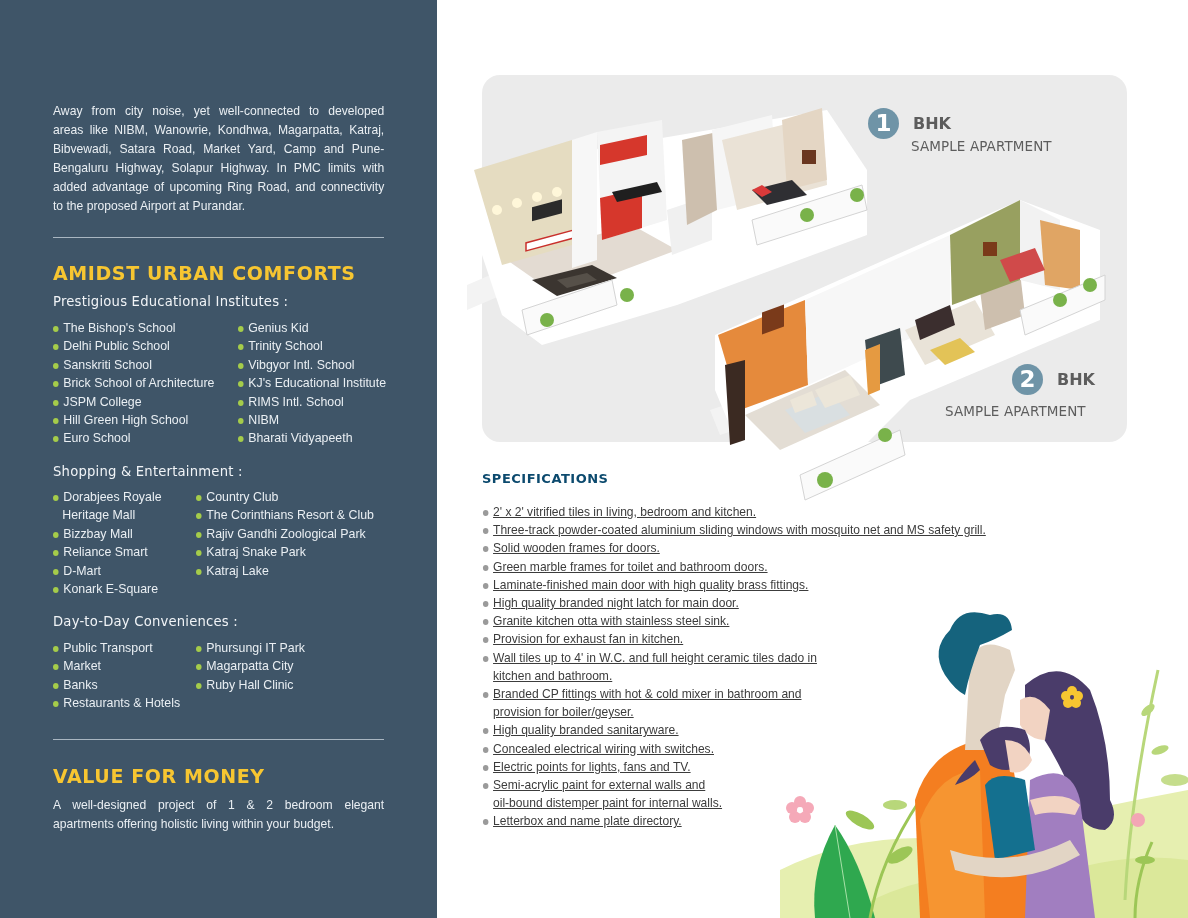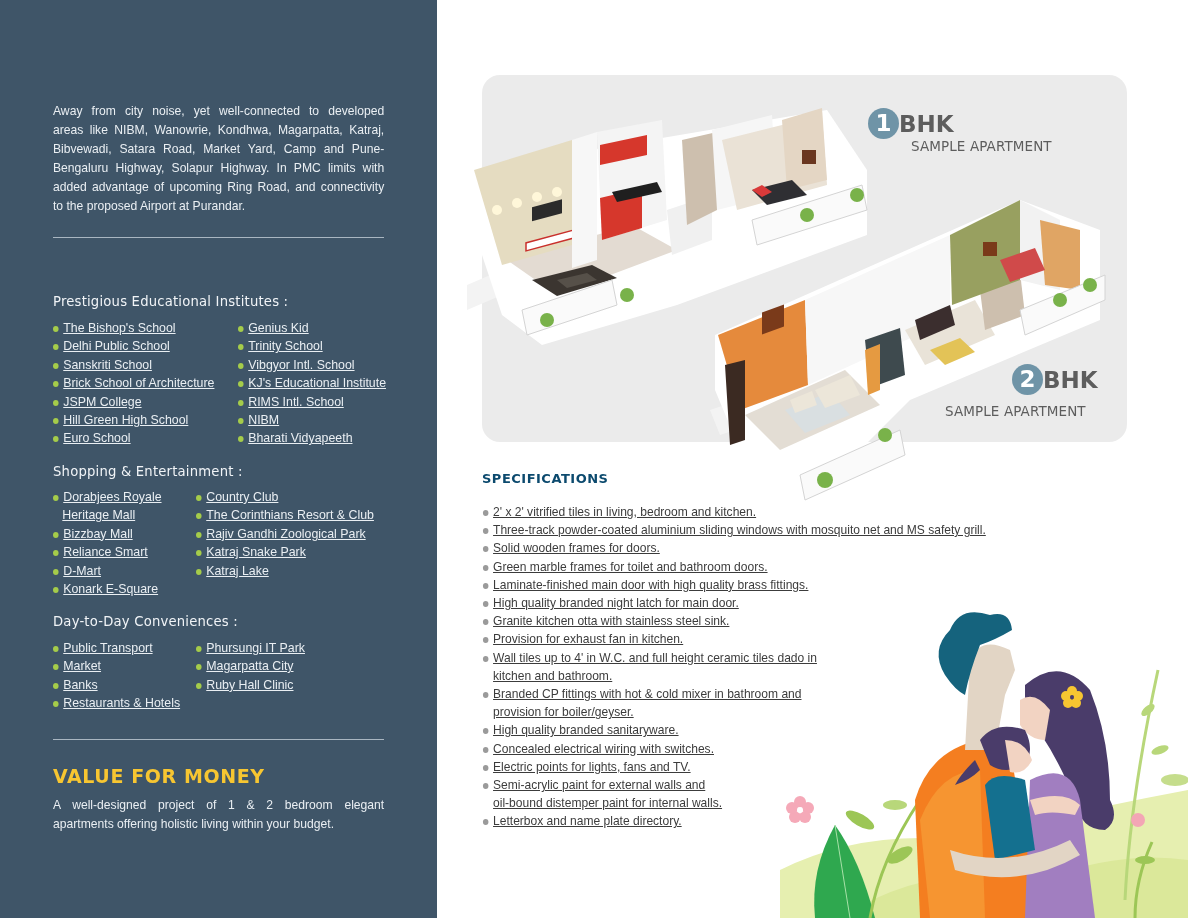--- a/index.html
+++ b/index.html
@@ -23,21 +23,21 @@
   }
   .divider {
     position: absolute; left: 53px; width: 331px; height: 1px; background: #a9b6c1;
   }
   .subhead {
     position: absolute; left: 53px;
     font-family: "DejaVu Sans", sans-serif; font-size: 13.2px; color: #f1f4f7; letter-spacing: 0.2px;
   }
   .list {
     position: absolute; list-style: none;
-    font-family: "Liberation Sans", sans-serif; font-size: 13.3px; line-height: 18.4px; color: #eaeff3; text-decoration: underline;
+    font-family: "Liberation Sans", sans-serif; font-size: 13.3px; line-height: 18.4px; color: #eaeff3;
   }
   .list li { position: relative; padding-left: 11px; white-space: nowrap; transform: scaleX(0.93); transform-origin: left center; }
   .list li::before {
     content: ""; position: absolute; left: 0; top: 7px; width: 6px; height: 6px; border-radius: 50%;
     background: #a5cc4a;
   }
   .list li.cont::before { display: none; }
   .list li.cont { padding-left: 10px; }
 
   
@@ -45,21 +45,21 @@
     position: absolute; left: 482px; top: 75px; width: 645px; height: 367px;
     background: #ebebeb; border-radius: 18px;
   }
   .bhk-badge { position: absolute; display: flex; align-items: center; }
   .bhk-num {
     width: 31px; height: 31px; border-radius: 50%; background: #6f94a7; color: #fff;
     font-family: "DejaVu Sans", sans-serif; font-weight: bold; font-size: 23px;
     display: flex; align-items: center; justify-content: center; line-height: 1;
   }
   .bhk-label {
-    font-family: "DejaVu Sans", sans-serif; font-weight: bold; font-size: 23px; color: #5d5d5d; margin-left: 0;
+    font-family: "DejaVu Sans", sans-serif; font-weight: bold; font-size: 16px; color: #5d5d5d; margin-left: 14px;
   }
   .sample-label {
     position: absolute; font-family: "DejaVu Sans", sans-serif; font-size: 13.5px; color: #5d5d5d; letter-spacing: 0.1px;
   }
 
   .specs-title {
     position: absolute; left: 482px; top: 471px;
     font-family: "DejaVu Sans", sans-serif; font-weight: bold; font-size: 13px; color: #0c4a6e; letter-spacing: 0.5px;
   }
   .specs {
@@ -82,20 +82,21 @@
   <div class="para" style="top:101px; width:360px;">
     <div style="text-align:justify;text-align-last:justify;">Away from city noise, yet well-connected to developed</div>
     <div style="text-align:justify;text-align-last:justify;">areas like NIBM, Wanowrie, Kondhwa, Magarpatta, Katraj,</div>
     <div style="text-align:justify;text-align-last:justify;">Bibvewadi, Satara Road, Market Yard, Camp and Pune-</div>
     <div style="text-align:justify;text-align-last:justify;">Bengaluru Highway, Solapur Highway. In PMC limits with</div>
     <div style="text-align:justify;text-align-last:justify;">added advantage of upcoming Ring Road, and connectivity</div>
     <div>to the proposed Airport at Purandar.</div>
   </div>
   <div class="divider" style="top:237px;"></div>
 
+  <div class="section-title" style="top:262px;">AMIDST URBAN COMFORTS</div>
 
   <div class="subhead" style="top:294px;">Prestigious Educational Institutes :</div>
   <ul class="list" style="left:53px; top:319px;">
     <li>The Bishop's School</li>
     <li>Delhi Public School</li>
     <li>Sanskriti School</li>
     <li>Brick School of Architecture</li>
     <li>JSPM College</li>
     <li>Hill Green High School</li>
     <li>Euro School</li>

